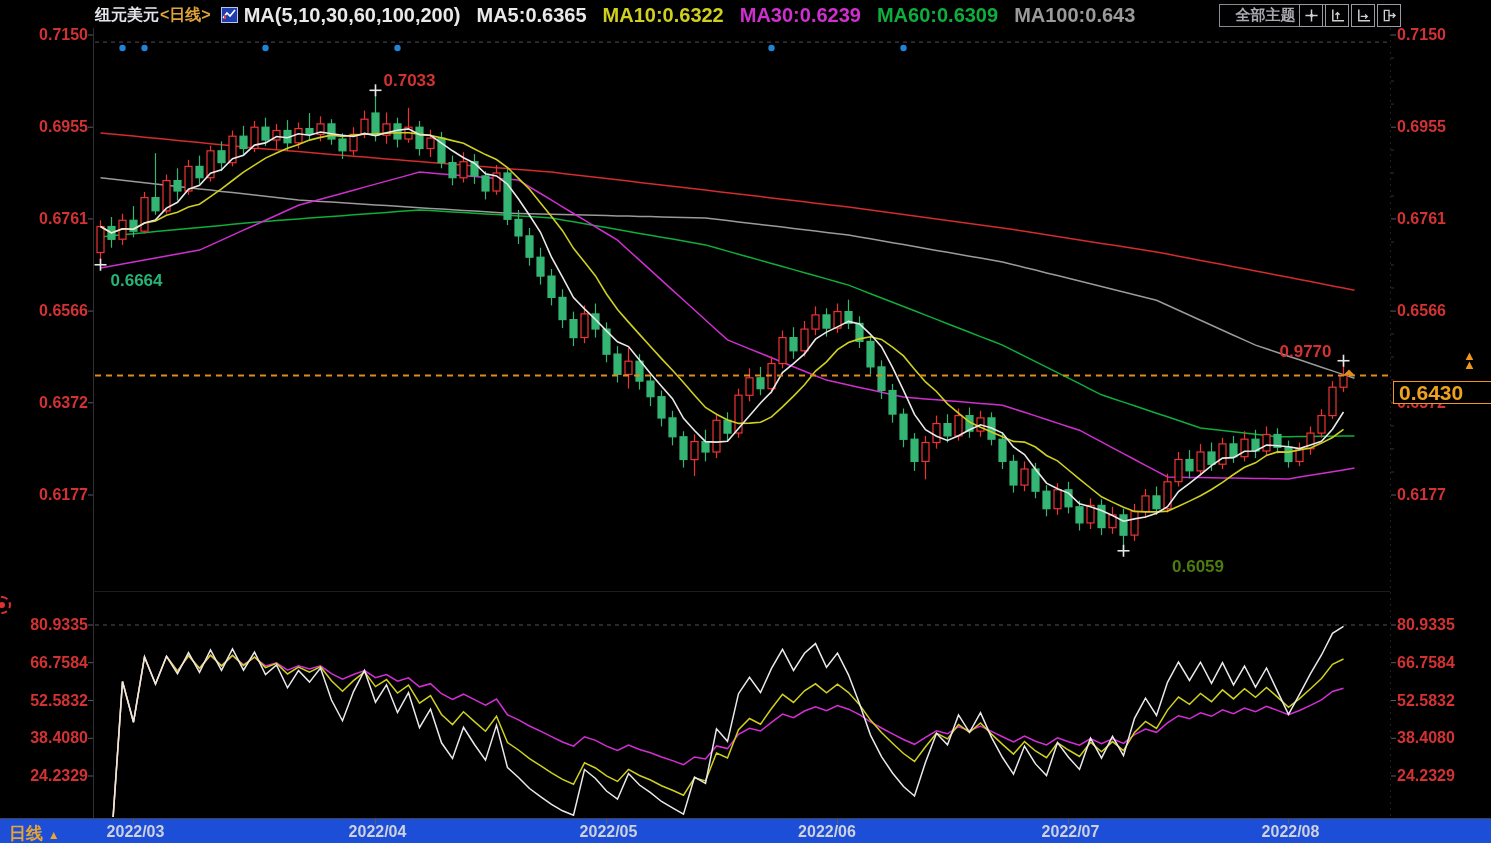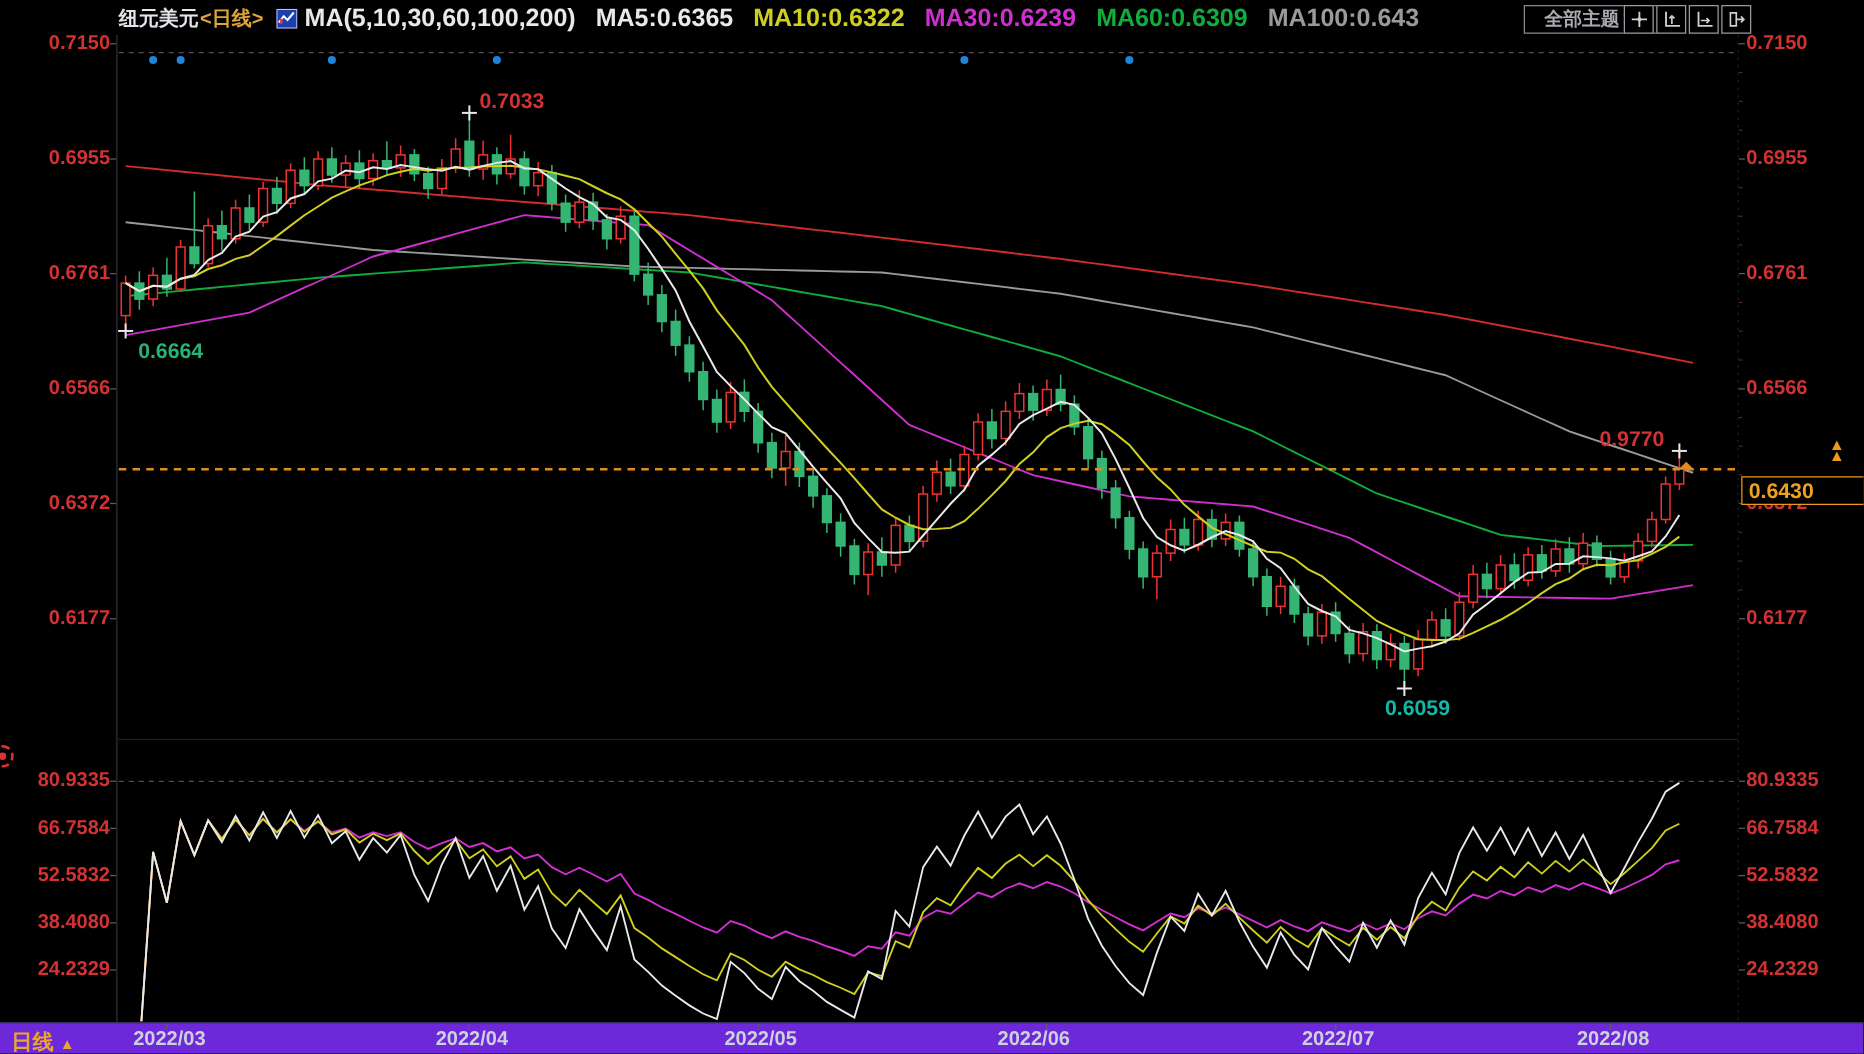--- a/index.html
+++ b/index.html
@@ -13,25 +13,25 @@
   .ma-item{font-size:20px;font-weight:700;margin-right:16px;}
   .theme-btn{position:absolute;left:1183px;top:4px;width:106px;height:21px;border:1px solid #8a8a92;
      color:#a9a9b2;font-size:15px;font-weight:700;display:flex;align-items:center;justify-content:center;margin-left:36px;}
   .tool-btn{position:absolute;top:4px;width:22px;height:21px;border:1px solid #9a9aa2;display:flex;
      align-items:center;justify-content:center;background:#000;}
   .axis-label{position:absolute;font-size:16px;font-weight:700;line-height:17px;}
   .axis-left{right:1403px;text-align:right;}
   .axis-right{left:1397px;text-align:left;}
   .ann{position:absolute;font-size:17px;font-weight:700;}
   #price-box{position:absolute;left:1393px;top:381px;width:92px;height:21px;border:1px solid #ef981e;
-     background:#000;color:#efa21e;font-size:17px;font-weight:700;line-height:21px;padding-left:5px;z-index:6;}
+     background:#000;color:#efa21e;font-size:21px;font-weight:700;line-height:21px;padding-left:5px;z-index:6;}
   #dbl-arrows{position:absolute;left:1463px;top:351px;z-index:7;color:#ef981e;font-size:13px;line-height:9px;text-align:center;}
   #rsi-header{position:absolute;left:97px;top:596px;font-size:16px;font-weight:700;white-space:nowrap;}
   #rsi-header span{margin-right:14px;}
-  #time-bar{position:absolute;left:0;top:818px;width:1491px;height:25px;background:#6d28d9;
+  #time-bar{position:absolute;left:0;top:818px;width:1491px;height:25px;background:#1d4ed8;
      border-top:1px solid #40434d;z-index:4;}
   #period-label{position:absolute;left:9px;top:3px;font-size:17px;font-weight:700;color:#e8a52f;}
   .month-label{position:absolute;top:4px;font-size:16px;font-weight:700;color:#ccd1dc;}
   .month-tick{position:absolute;top:0;width:1px;height:5px;background:#5a5d66;}
   #red-marker{position:absolute;left:-7px;top:596px;width:14px;height:14px;border:2px dashed #e03030;
      border-radius:50%;z-index:5;display:flex;align-items:center;justify-content:center;}
   #red-marker i{width:6px;height:6px;border-radius:50%;background:#e03030;}
   .nosel{user-select:none;}
 </style>
 </head>
@@ -433,21 +433,21 @@
       <div class="axis-label axis-right" style="top: 616px; color: rgb(210, 50, 50);">80.9335</div>
       <div class="axis-label axis-right" style="top: 653.75px; color: rgb(210, 50, 50);">66.7584</div>
       <div class="axis-label axis-right" style="top: 691.5px; color: rgb(210, 50, 50);">52.5832</div>
       <div class="axis-label axis-right" style="top: 729.25px; color: rgb(210, 50, 50);">38.4080</div>
       <div class="axis-label axis-right" style="top: 767px; color: rgb(210, 50, 50);">24.2329</div>
     </div>
   <div id="annotations">
       <div class="ann" style="color: rgb(210, 50, 50); left: 383.5px; top: 71.3135px;">0.7033</div>
       <div class="ann" style="color: rgb(39, 179, 118); left: 110.5px; top: 270.764px;">0.6664</div>
       <div class="ann" style="color: rgb(210, 50, 50); left: 1279.5px; top: 341.735px;">0.9770</div>
-      <div class="ann" style="color: #14b8a6; left: 1108px; top: 556.786px;">0.6059</div>
+      <div class="ann" style="color: #4d7c0f; left: 1172px; top: 556.786px;">0.6059</div>
     </div>
 
   <div id="price-box">0.6430</div>
   <div id="dbl-arrows">
       <div>▲</div>
       <div>▲</div>
     </div>
 
   <div id="red-marker">
       <i></i>

